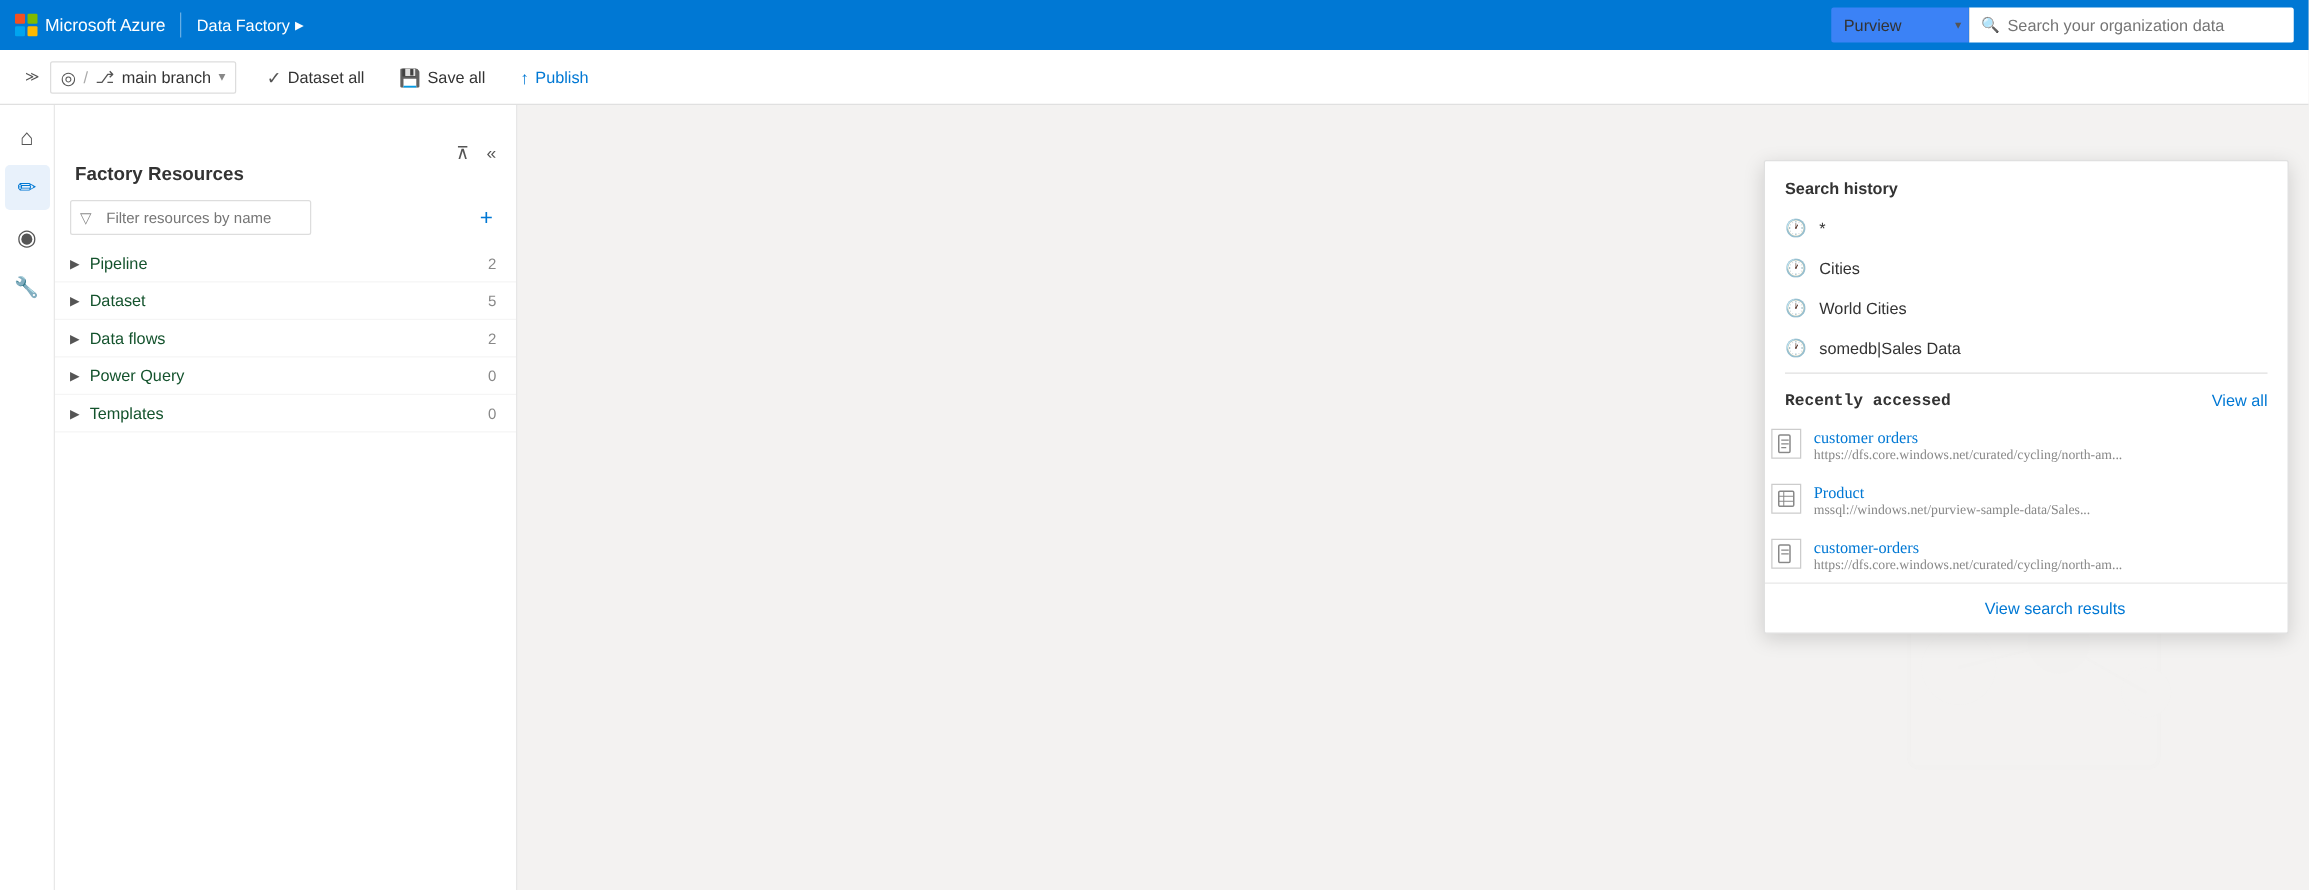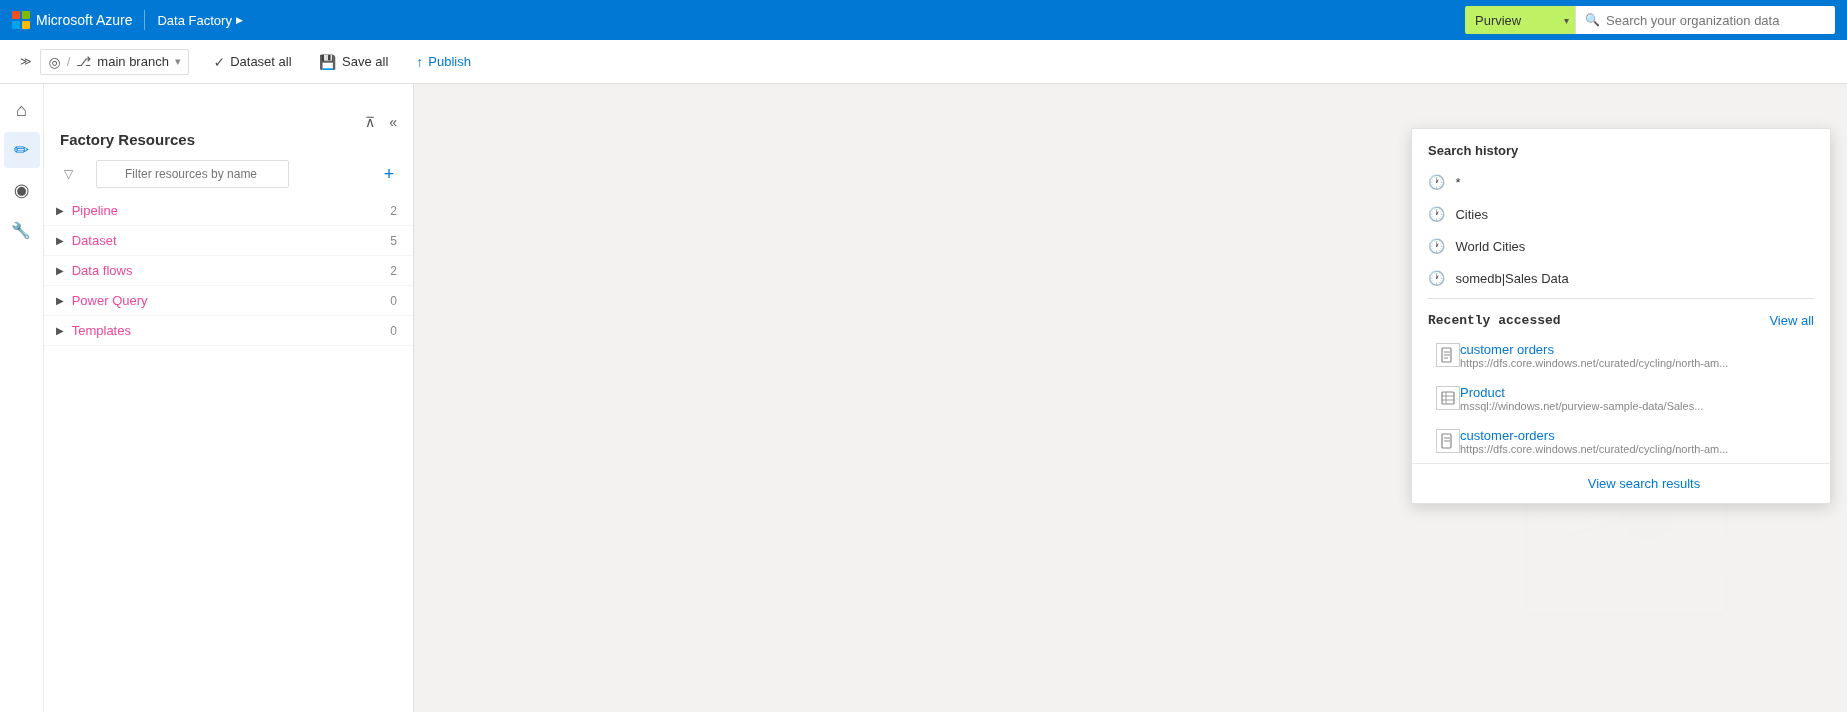--- a/index.html
+++ b/index.html
@@ -35,21 +35,21 @@
       font-size: 13px;
       gap: 4px;
     }
     .nav-spacer { flex: 1; }
     .purview-search-wrapper {
       position: relative;
       display: flex;
       align-items: center;
     }
     .purview-dropdown {
-      background: #bef264;
+      background: #3b82f6;
       border: none;
       height: 28px;
       padding: 0 24px 0 10px;
       font-size: 13px;
       color: #333;
       cursor: pointer;
       border-radius: 2px 0 0 2px;
       appearance: none;
       -webkit-appearance: none;
       min-width: 110px;
@@ -203,21 +203,20 @@
     }
     .filter-input {
       flex: 1;
       height: 28px;
       border: 1px solid #ddd;
       padding: 0 8px 0 28px;
       font-size: 12px;
       outline: none;
       border-radius: 2px;
       color: #888;
-      margin-left: 40px;
     }
     .filter-input-wrapper {
       flex: 1;
       position: relative;
     }
     .filter-icon {
       position: absolute;
       left: 8px;
       top: 50%;
       transform: translateY(-50%);
@@ -251,21 +250,21 @@
       display: flex;
       align-items: center;
       gap: 8px;
     }
     .resource-item-chevron {
       color: #555;
       font-size: 10px;
     }
     .resource-item-name {
       font-size: 13px;
-      color: #ec4899;
+      color: #14532d;
     }
     .resource-item-count {
       font-size: 12px;
       color: #888;
     }
 
     
     .content-area {
       flex: 1;
       background: #f3f2f1;
@@ -326,22 +325,24 @@
     }
     .dropdown-view-all {
       font-size: 13px;
       color: #0078d4;
       cursor: pointer;
       text-decoration: none;
     }
     .dropdown-accessed-item {
       display: flex;
       align-items: flex-start;
-      padding: 8px 24px;
-      cursor: pointer;
+      gap: 10px;
+      padding: 8px 5px;
+      cursor: pointer;
+      font-family: Liberation Serif, serif;
     }
     .dropdown-accessed-icon {
       width: 24px;
       height: 24px;
       border: 1px solid #ccc;
       display: flex;
       align-items: center;
       justify-content: center;
       font-size: 12px;
       color: #555;

